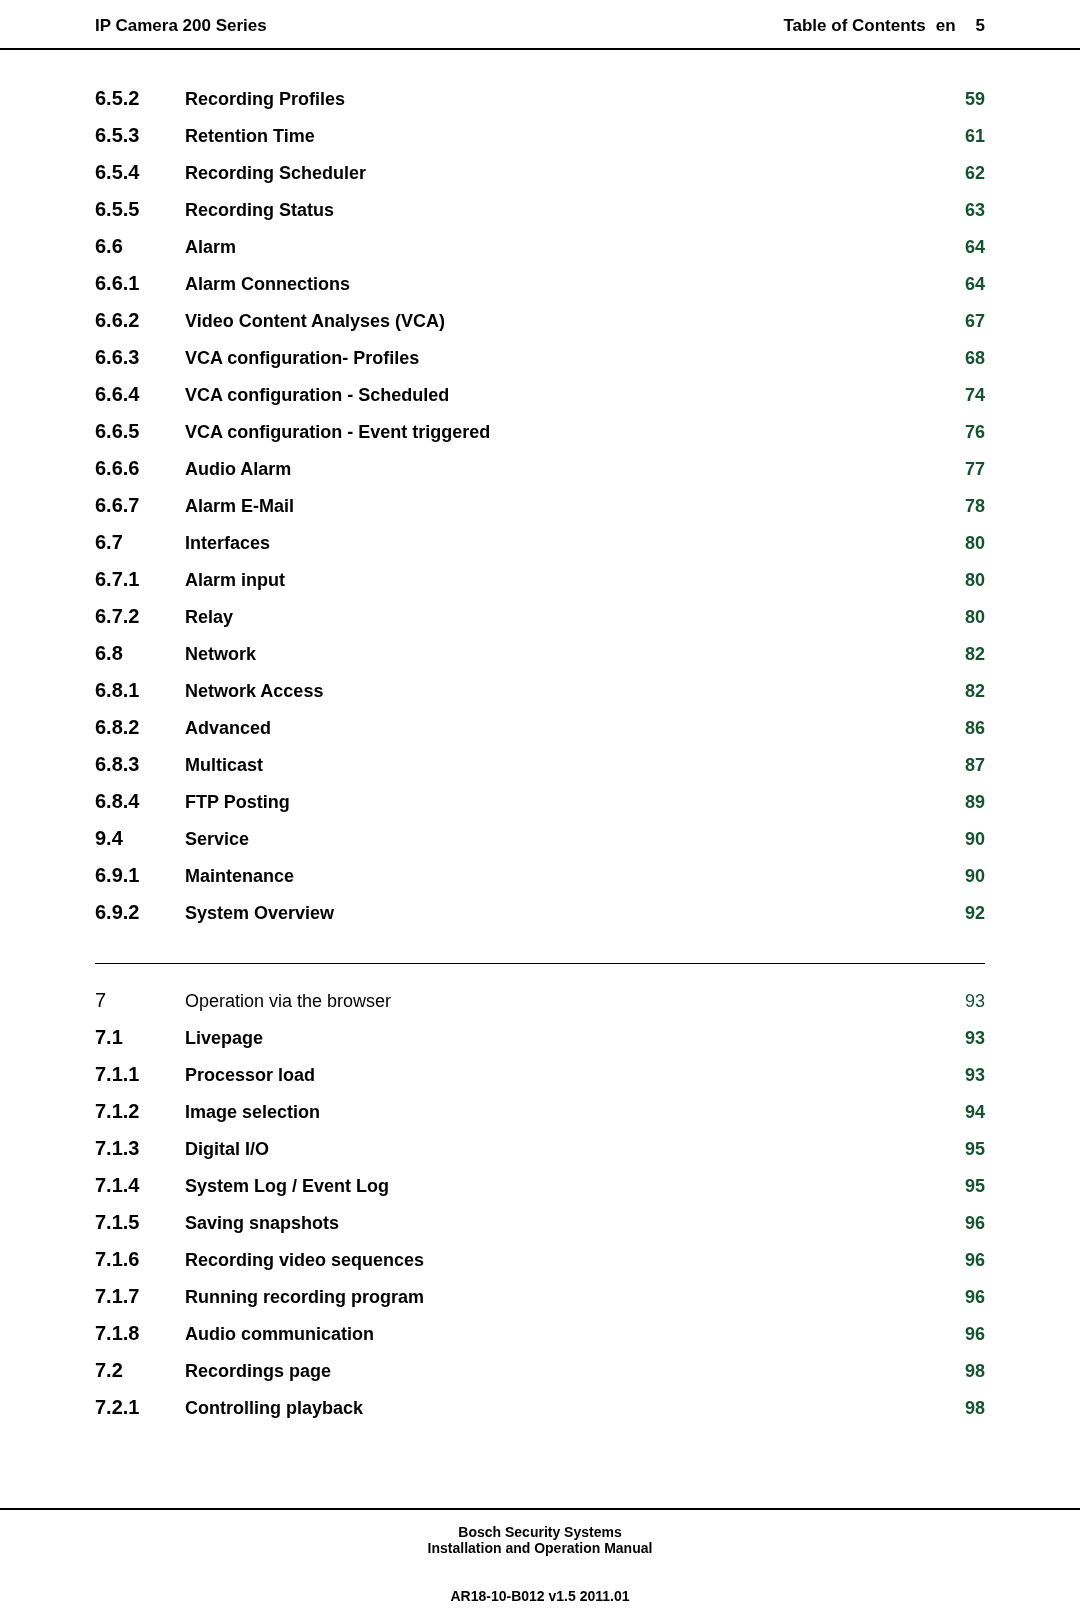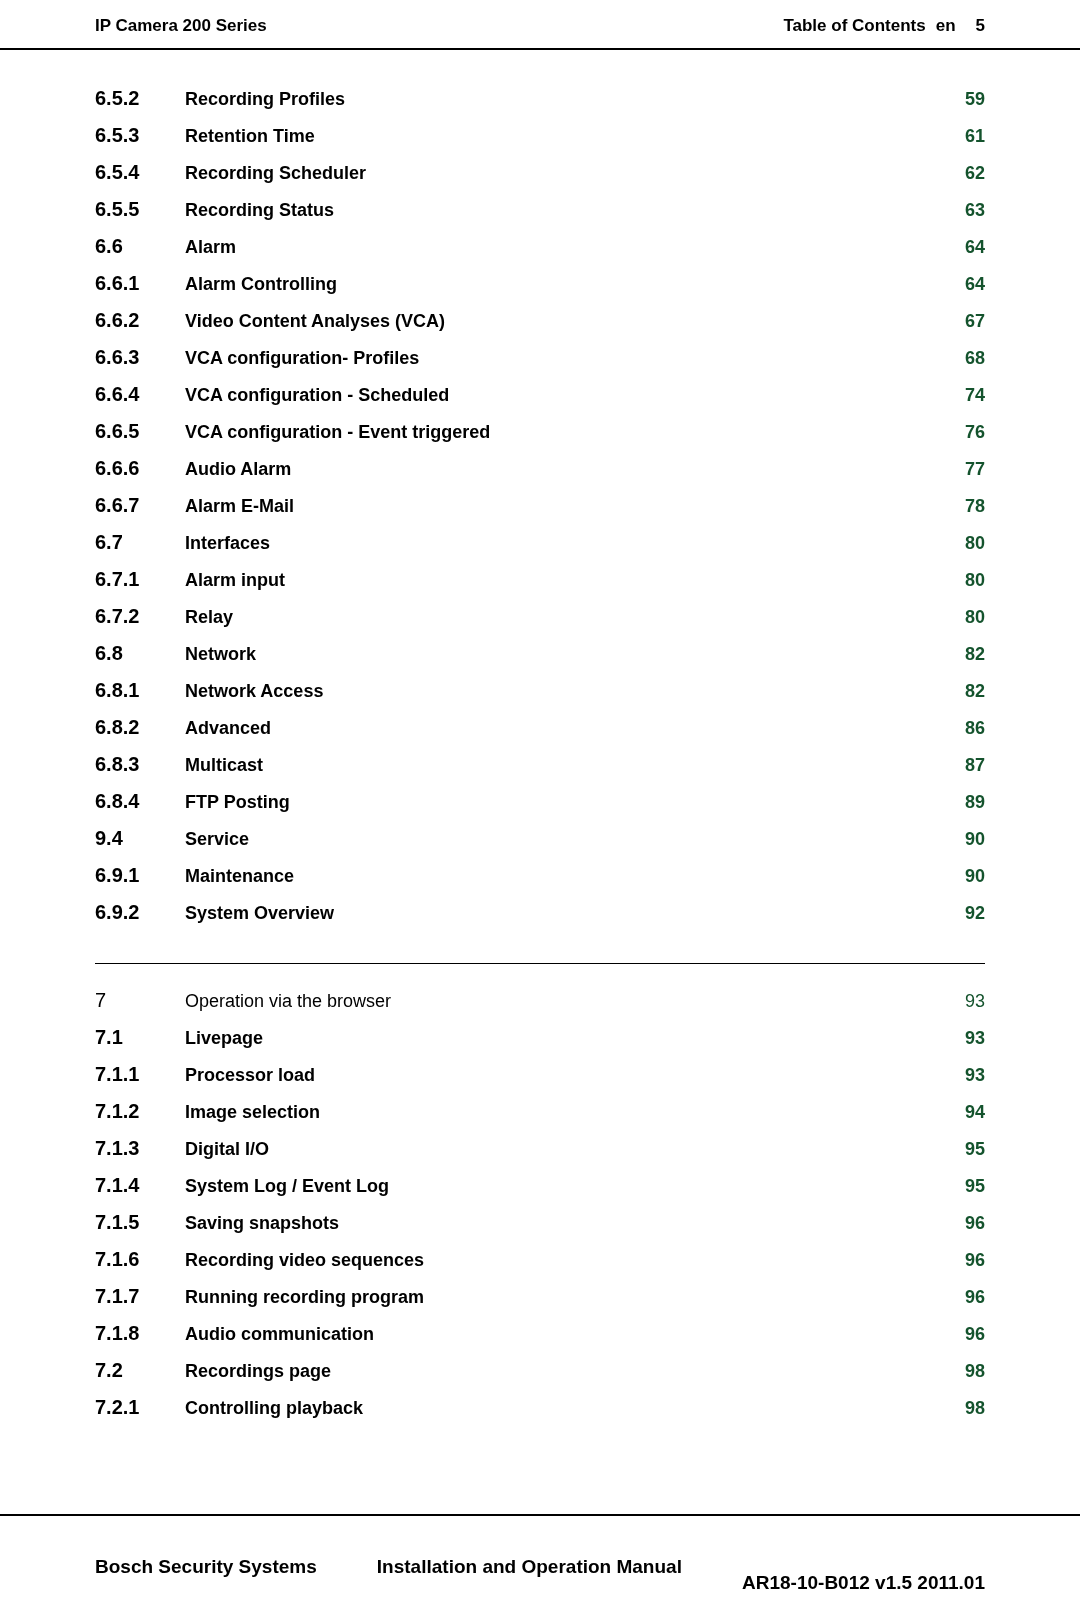--- a/index.html
+++ b/index.html
@@ -101,26 +101,27 @@
       border-top: 1.5px solid #000000;
       margin: 32px 0 18px 0;
     }
 
     .footer {
       position: absolute;
       bottom: 0;
       left: 0;
       right: 0;
       border-top: 2px solid #000000;
-      padding: 24px 95px;
+      padding: 14px 95px;
       display: flex;
       justify-content: space-between;
       align-items: center;
-      font-size: 19px;
-      color: #000000;
+      font-size: 14px;
+      color: #000000;
+      flex-direction: column;
     }
 
     .footer-left {
       font-weight: bold;
     }
 
     .footer-center {
       font-weight: bold;
     }
 
@@ -166,21 +167,21 @@
           <span class="toc-title">Recording Status</span>
           <span class="toc-page">63</span>
         </div>
         <div class="toc-entry bold-entry">
           <span class="toc-number">6.6</span>
           <span class="toc-title">Alarm</span>
           <span class="toc-page">64</span>
         </div>
         <div class="toc-entry bold-entry">
           <span class="toc-number">6.6.1</span>
-          <span class="toc-title">Alarm Controlling</span>
+          <span class="toc-title">Alarm Connections</span>
           <span class="toc-page">64</span>
         </div>
         <div class="toc-entry bold-entry">
           <span class="toc-number">6.6.2</span>
           <span class="toc-title">Video Content Analyses (VCA)</span>
           <span class="toc-page">67</span>
         </div>
         <div class="toc-entry bold-entry">
           <span class="toc-number">6.6.3</span>
           <span class="toc-title">VCA configuration- Profiles</span>

